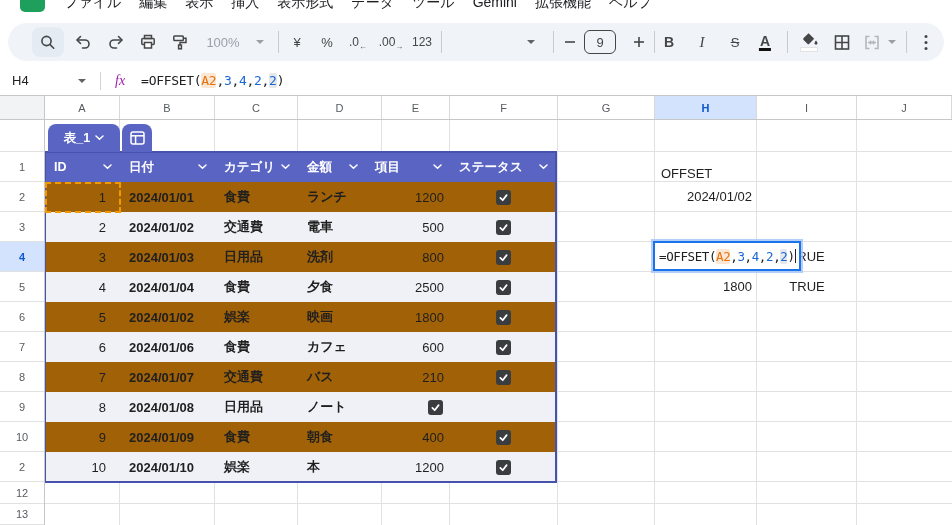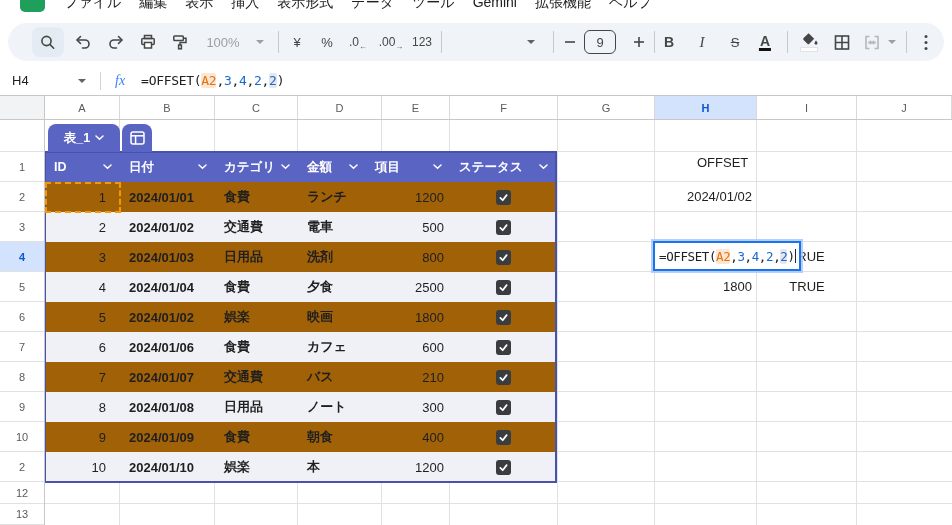--- a/index.html
+++ b/index.html
@@ -35,21 +35,21 @@
   .smallnum{font-size:12px;}
   .arrsub{font-size:8px;position:relative;top:4px;}
   .kebab{display:flex;flex-direction:column;gap:3px;}
   .kebab i{width:3px;height:3px;border-radius:50%;background:var(--icon);}
 
   
   .formulabar{position:absolute;top:66px;left:0;right:0;height:29px;display:flex;align-items:center;font-size:13px;}
   .namebox{position:relative;width:100px;height:100%;display:flex;align-items:center;padding-left:12px;box-sizing:border-box;}
   .namebox .caret-down{position:absolute;right:14px;}
   .fbdiv{width:1px;height:18px;background:#d5d5d5;}
-  .fx{font-family:"Liberation Serif",serif;font-style:italic;color:#3b82f6;font-size:14px;margin-left:14px;}
+  .fx{font-family:"Liberation Serif",serif;font-style:italic;color:#a21caf;font-size:14px;margin-left:14px;}
   .fb-formula{margin-left:16px;font-family:"DejaVu Sans Mono",monospace;font-size:13px;letter-spacing:-0.3px;}
 
   
   .seg-plain{color:#202124;}
   .seg-ref{color:var(--ref);background:#fbe7d4;border-radius:2px;}
   .seg-num{color:var(--num);}
   .seg-hl{background:#e4e7eb;border-radius:2px;}
   .caret{display:inline-block;width:1.5px;height:14px;background:#202124;vertical-align:-2px;}
 
   
@@ -449,21 +449,20 @@
                 <path d="M3 7.5 L6 10.5 L11 4" fill="none" stroke="#fff" stroke-width="2.2" stroke-linecap="round" stroke-linejoin="round"></path>
               </svg>
             </div>
           </div>
         </div>
         <div class="trow bandrow">
           <div class="tcell ar" style="width: 75px;">8</div>
           <div class="tcell al" style="width: 95px;">2024/01/08</div>
           <div class="tcell al" style="width: 83px;">日用品</div>
           <div class="tcell al" style="width: 84px;">ノート</div>
-          <div class="tcell amount" style="width: 68px;">300</div>
           <div class="tcell ac" style="width: 106px;">
             <div class="checkbox">
               <svg width="11" height="11" viewBox="0 0 14 14">
                 <path d="M3 7.5 L6 10.5 L11 4" fill="none" stroke="#fff" stroke-width="2.2" stroke-linecap="round" stroke-linejoin="round"></path>
               </svg>
             </div>
           </div>
         </div>
         <div class="trow">
           <div class="tcell ar" style="width: 75px;">9</div>
@@ -524,20 +523,20 @@
       <div class="hline" style="top: 121px;"></div>
       <div class="hline" style="top: 151px;"></div>
       <div class="hline" style="top: 181px;"></div>
       <div class="hline" style="top: 211px;"></div>
       <div class="hline" style="top: 241px;"></div>
       <div class="hline" style="top: 271px;"></div>
       <div class="hline" style="top: 301px;"></div>
       <div class="hline" style="top: 331px;"></div>
       <div class="hline" style="top: 361px;"></div>
       <div class="hline" style="top: 383px;"></div>
-      <div class="loose left" style="left: 610px; width: 102px; top: 28px; margin-left: 36px;">OFFSET</div>
+      <div class="loose left" style="left: 610px; width: 102px; top: 39px;">OFFSET</div>
       <div class="loose right" style="left: 610px; width: 102px; top: 62px;">2024/01/02</div>
       <div class="loose center" style="left: 712px; width: 100px; top: 122px;">TRUE</div>
       <div class="loose right" style="left: 610px; width: 102px; top: 152px;">1800</div>
       <div class="loose center" style="left: 712px; width: 100px; top: 152px;">TRUE</div>
     </div>
 
 </div>
 
 </body></html>

